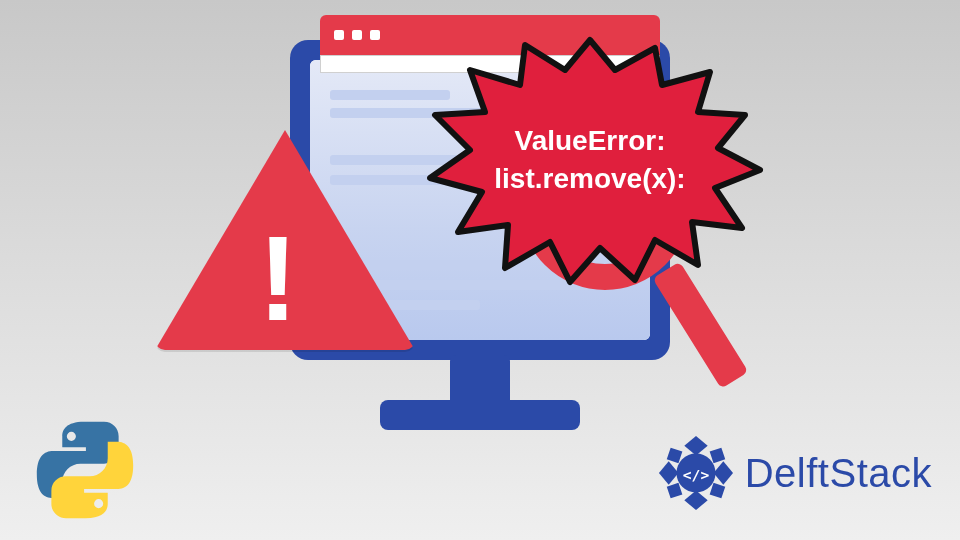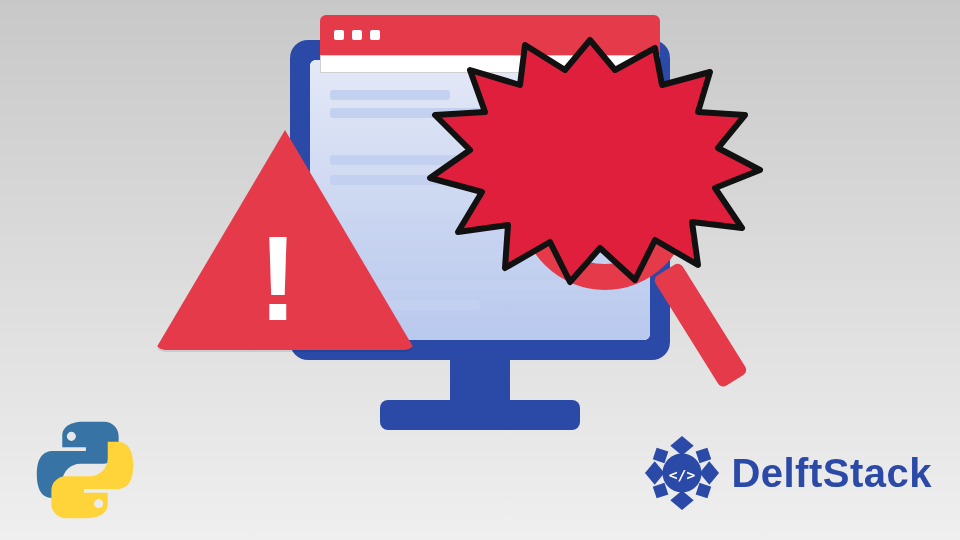--- a/index.html
+++ b/index.html
@@ -52,21 +52,21 @@
   .burst-wrap { position:absolute; left:410px; top:30px; width:360px; height:260px; }
   .burst-wrap svg { width:100%; height:100%; display:block; }
   .burst-text { position:absolute; left:0; top:0; width:100%; height:100%; display:flex; align-items:center; justify-content:center; text-align:center; color:#fff; font-weight:700; font-size:28px; line-height:1.35; padding:30px 40px; }
 
   
   .pylogo { position:absolute; left:35px; bottom:20px; width:100px; height:100px; }
   .pylogo svg { width:100%; height:100%; }
 
   
   .brand { position:absolute; right:28px; bottom:28px; display:flex; align-items:center; gap:10px; }
-  .brand-text { font-size:40px; font-weight:700; color:#2b4aa8; letter-spacing:0.5px; }
+  .brand-text { font-size:40px; font-weight:400; color:#2b4aa8; letter-spacing:0.5px; }
   .brand-mark { width:78px; height:78px; }
   .brand-mark svg { width:100%; height:100%; }
 </style>
 </head>
 <body>
 
 <div class="canvas">
 
   <div class="monitor-body">
     <div class="bezel"></div>
@@ -99,22 +99,22 @@
 
   <div class="warn-tri"></div>
   <div class="warn-tri-inner">!</div>
 
   <div class="burst-wrap">
     <svg viewBox="0 0 360 260">
       <path d="M180 10 L205 40 L245 18 L252 55 L300 42 L288 82 L335 85 L308 118 L350 140 L305 158 L332 198 L282 192 L288 235 L245 210 L225 250 L190 218 L160 252 L140 212 L95 238 L98 195 L48 202 L72 162 L20 148 L60 120 L25 85 L75 82 L60 40 L110 55 L115 15 L155 40 Z" fill="#e01f3d" stroke="#111" stroke-width="6" stroke-linejoin="round"></path>
     </svg>
     <div class="burst-text">
       <div>
-        <br>
-        <br>
+        <span>ValueError:</span><br>
+        <span>list.remove(x):</span><br>
       </div>
     </div>
   </div>
 
   <div class="pylogo">
     <svg viewBox="0 0 110 110">
       <path fill="#3773a4" d="M54 2c-20 0-24 9-24 16v12h26v4H20c-10 0-18 6-18 26s8 26 18 26h10V68c0-11 9-20 20-20h26c9 0 16-7 16-16V18c0-9-7-16-16-16H54zM40 13a5 5 0 1 1 0 10 5 5 0 0 1 0-10z"></path>
       <path fill="#ffd43b" d="M56 108c20 0 24-9 24-16V80H54v-4h36c10 0 18-6 18-26S100 24 90 24H80v18c0 11-9 20-20 20H34c-9 0-16 7-16 16v14c0 9 7 16 16 16h22zM70 97a5 5 0 1 1 0-10 5 5 0 0 1 0 10z"></path>
     </svg>
   </div>

